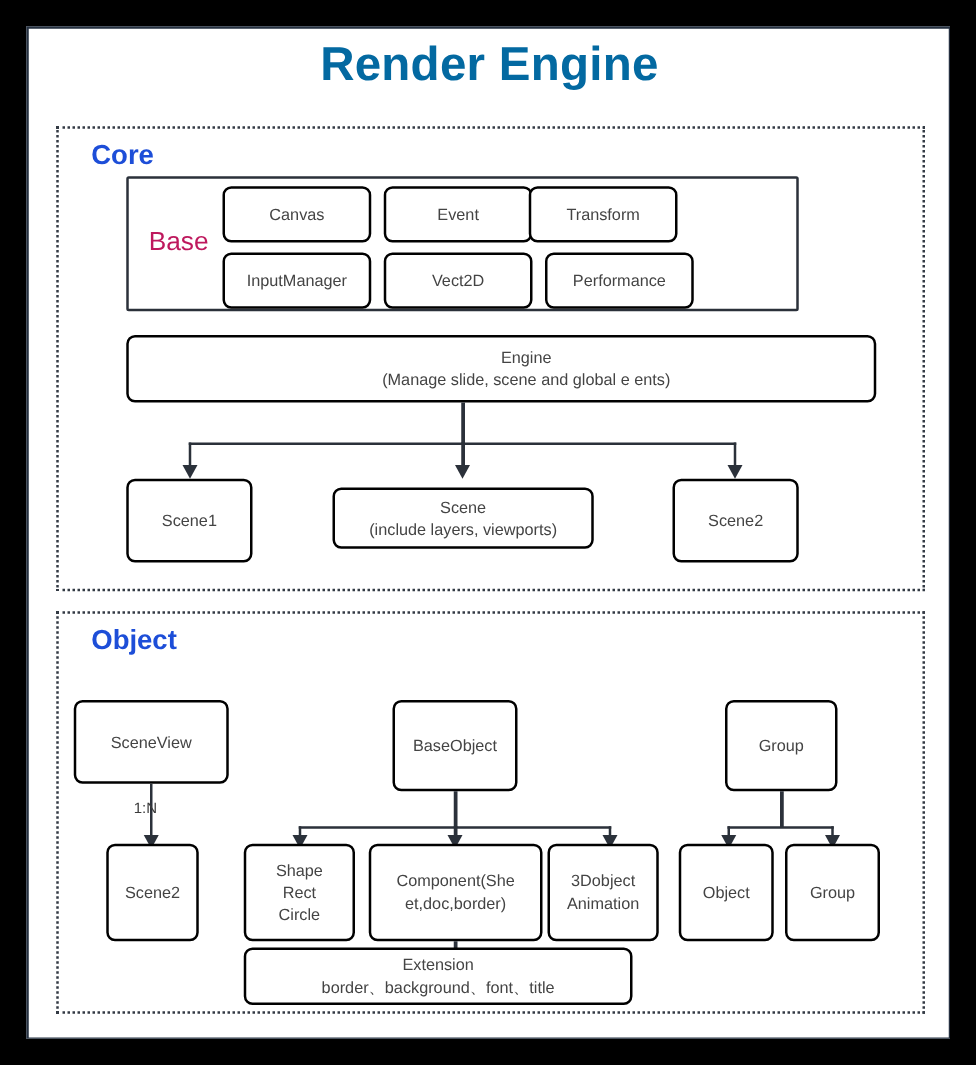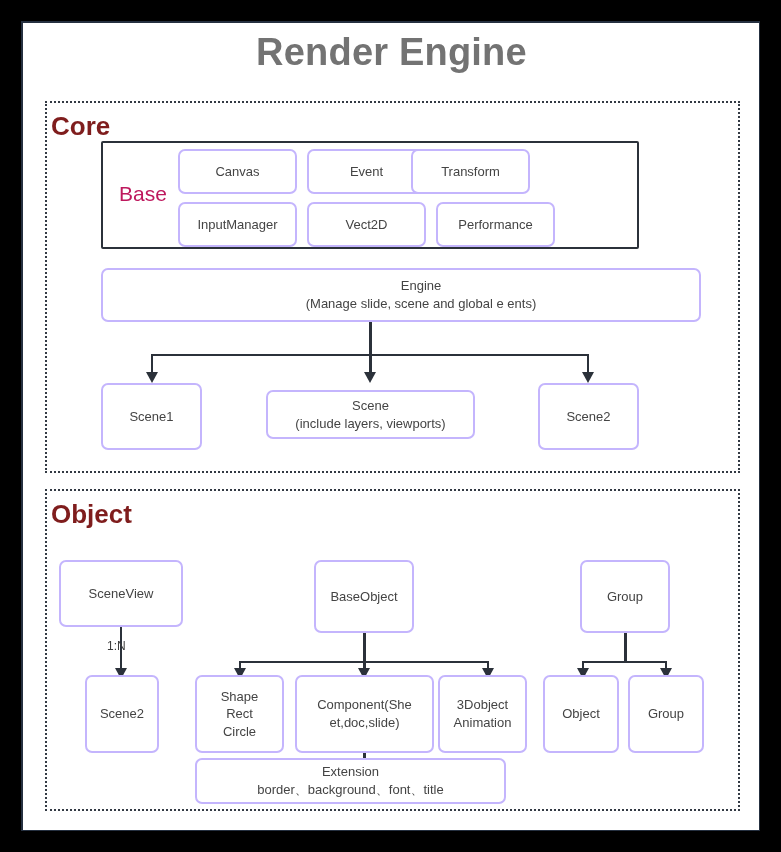--- a/index.html
+++ b/index.html
@@ -36,48 +36,48 @@
 
   
   #title {
     position: absolute;
     left: 0;
     top: 8px;
     width: 737px;
     text-align: center;
     font-size: 38px;
     font-weight: bold;
-    color: #737373;
+    color: #0369a1;
     letter-spacing: 0.2px;
     white-space: nowrap;
   }
 
   
   .section {
     position: absolute;
     border: 2px dotted #333a44;
     background: transparent;
   }
   #section-core   { left: 22px; top: 78px;  width: 695px; height: 372px; }
   #section-object { left: 22px; top: 466px; width: 695px; height: 322px; }
 
   .section-label {
     position: absolute;
-    left: 4px;
+    left: 26px;
     top: 8px;
-    font-size: 26px;
+    font-size: 22px;
     font-weight: bold;
-    color: #7f1d1d;
+    color: #1d4ed8;
     white-space: nowrap;
   }
 
   
   .box {
     position: absolute;
-    border: 2px solid #c4b5fd;
+    border: 2px solid #000000;
     border-radius: 7px;
     background: #ffffff;
     display: flex;
     align-items: center;
     justify-content: center;
     text-align: center;
     color: #444444;
     font-size: 13px;
     line-height: 1.35;
     padding: 2px 4px;
@@ -138,21 +138,21 @@
 
     <div class="container-box" style="left:78px; top:118px; width:538px; height:108px;"></div>
     <div class="container-label" style="left:96px; top:159px;">Base</div>
 
     <div class="box" style="left:155px; top:126px; width:119px; height:45px;">
       <span>Canvas</span>
     </div>
     <div class="box" style="left:284px; top:126px; width:119px; height:45px;">
       <span>Event</span>
     </div>
-    <div class="box" style="left:388px; top:126px; width:119px; height:45px;">
+    <div class="box" style="left:400px; top:126px; width:119px; height:45px;">
       <span>Transform</span>
     </div>
 
     <div class="box" style="left:155px; top:179px; width:119px; height:45px;">
       <span>InputManager</span>
     </div>
     <div class="box" style="left:284px; top:179px; width:119px; height:45px;">
       <span>Vect2D</span>
     </div>
     <div class="box" style="left:413px; top:179px; width:119px; height:45px;">
@@ -222,21 +222,21 @@
     <div class="box" style="left:172px; top:652px; width:89px; height:78px;">
       <span class="lines">
         <span>Shape</span>
         <span class="l2">Rect</span>
         <span class="l2">Circle</span>
       </span>
     </div>
     <div class="box" style="left:272px; top:652px; width:139px; height:78px;">
       <span class="lines">
         <span>Component(She</span>
-        <span class="l2">et,doc,slide)</span>
+        <span class="l2">et,doc,border)</span>
       </span>
     </div>
     <div class="box" style="left:415px; top:652px; width:89px; height:78px;">
       <span class="lines">
         <span>3Dobject</span>
         <span class="l2">Animation</span>
       </span>
     </div>
 
     <div class="vline" style="left:340px; top:730px; width:3px; height:17px;"></div>

